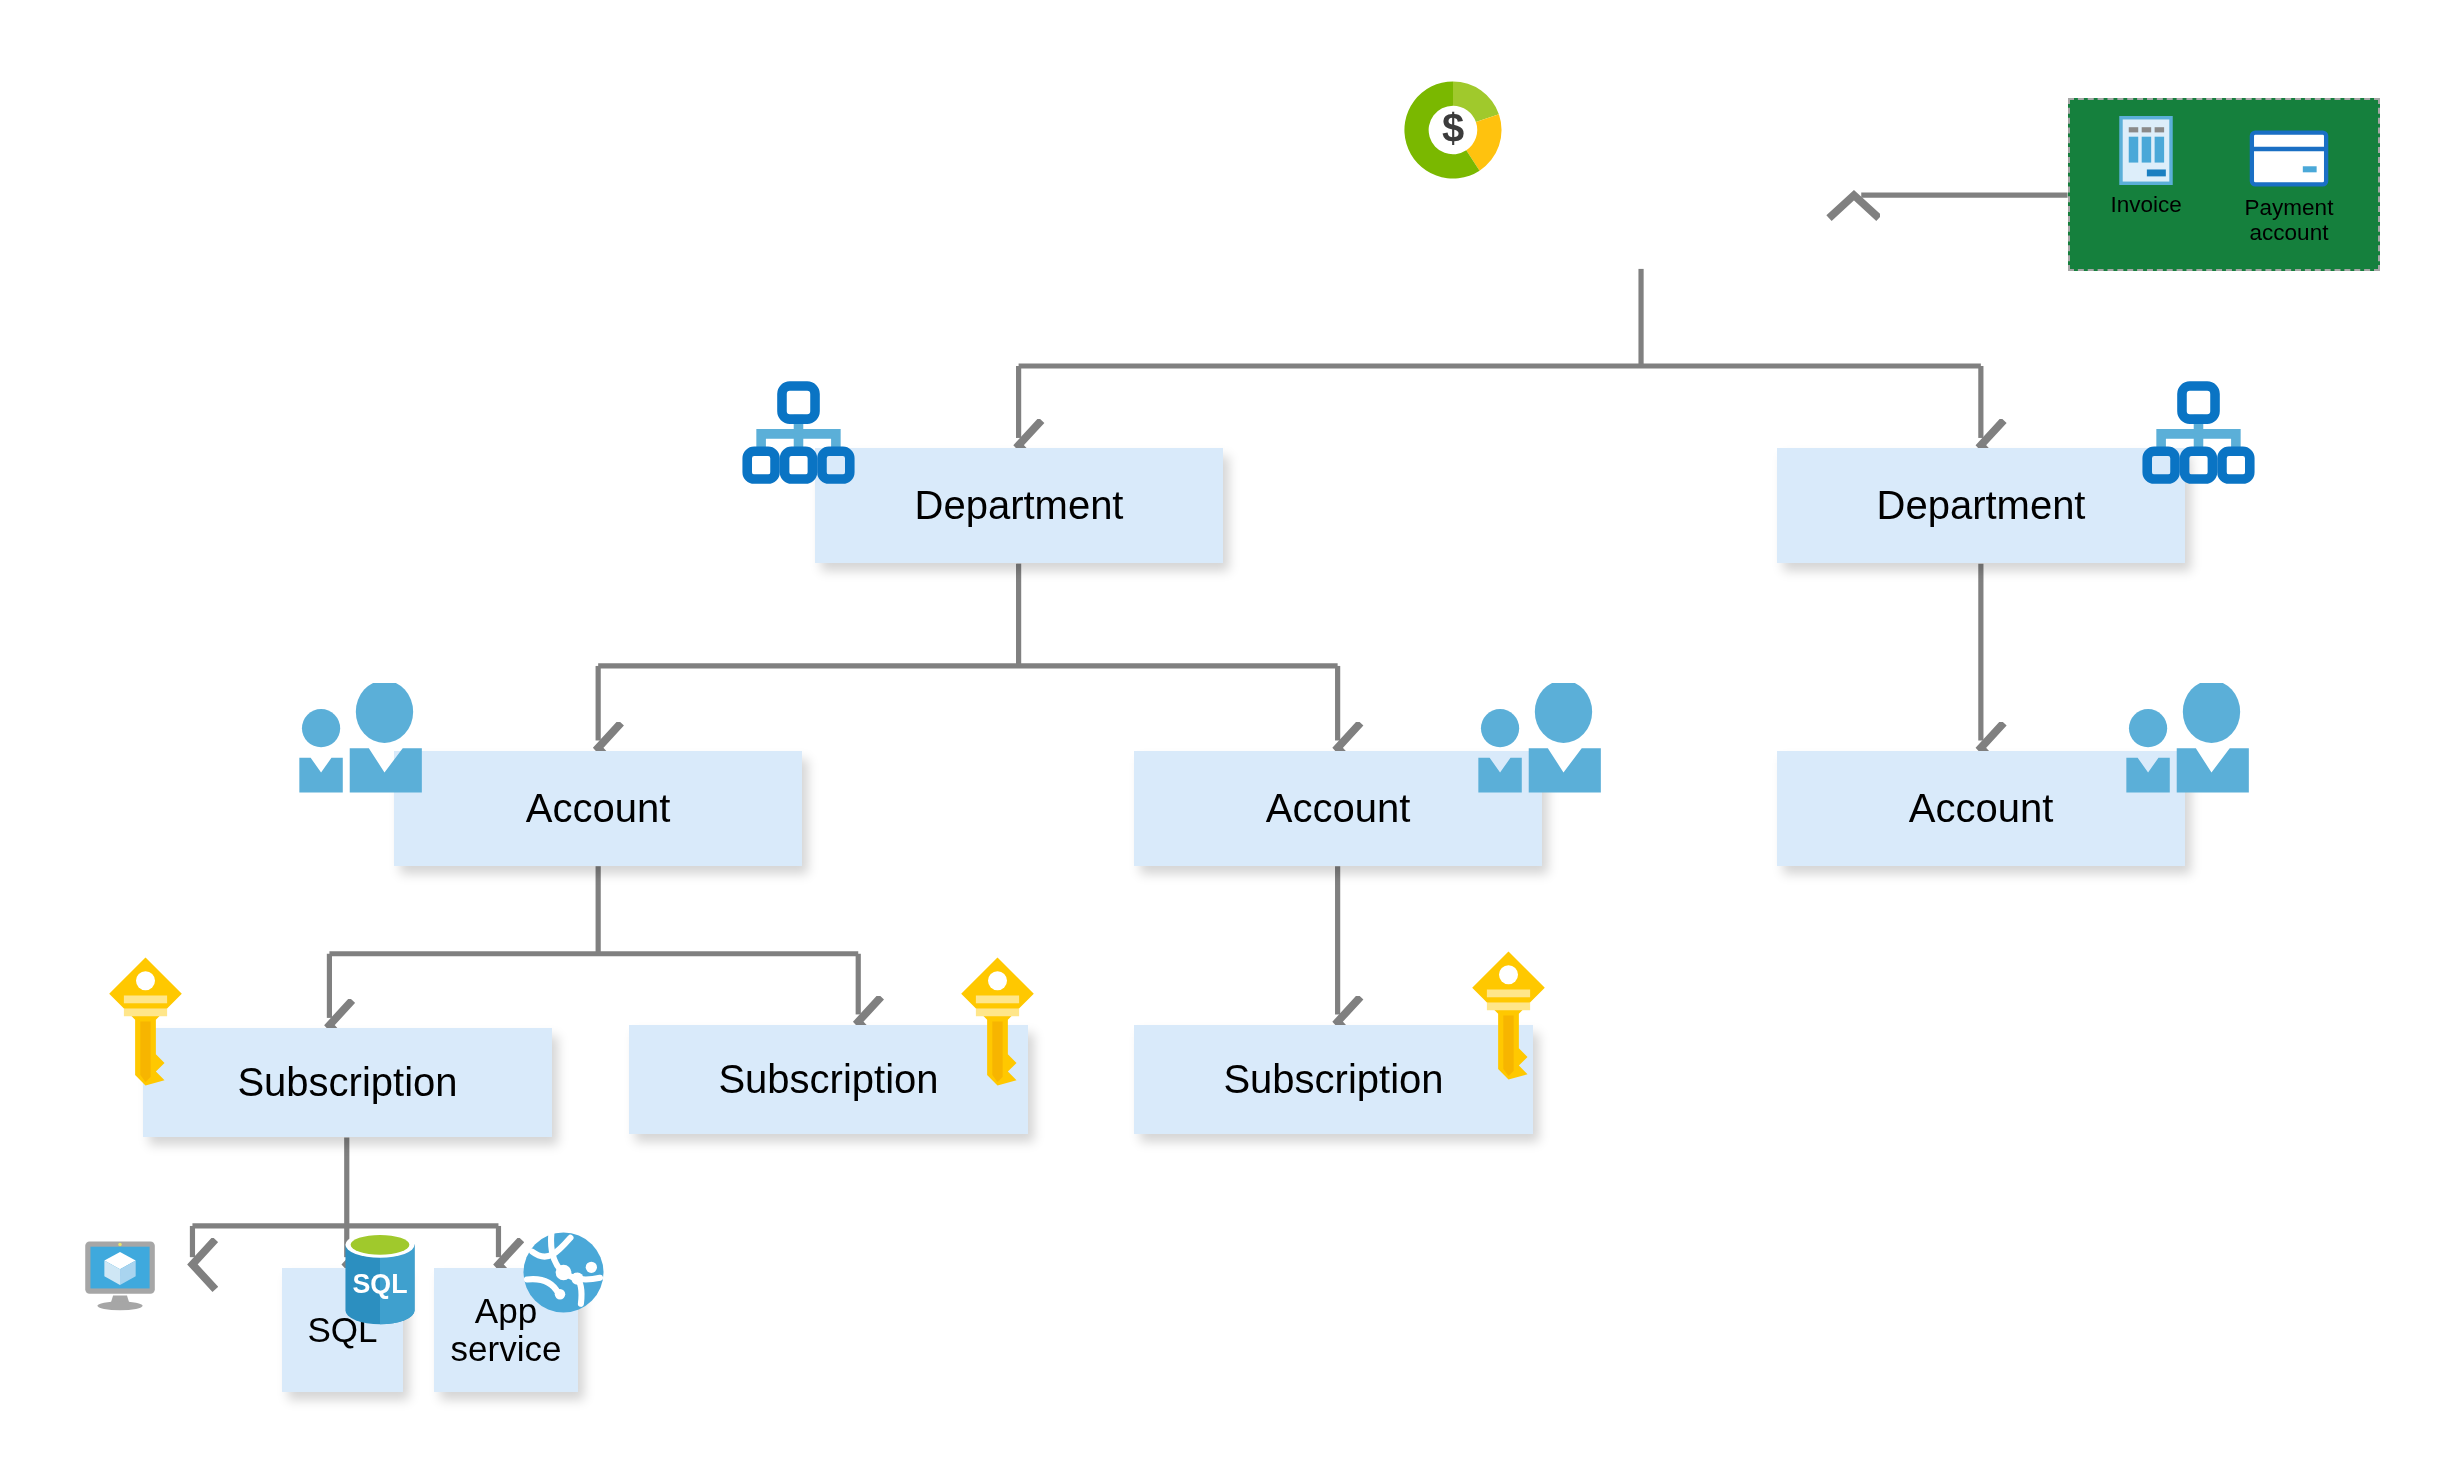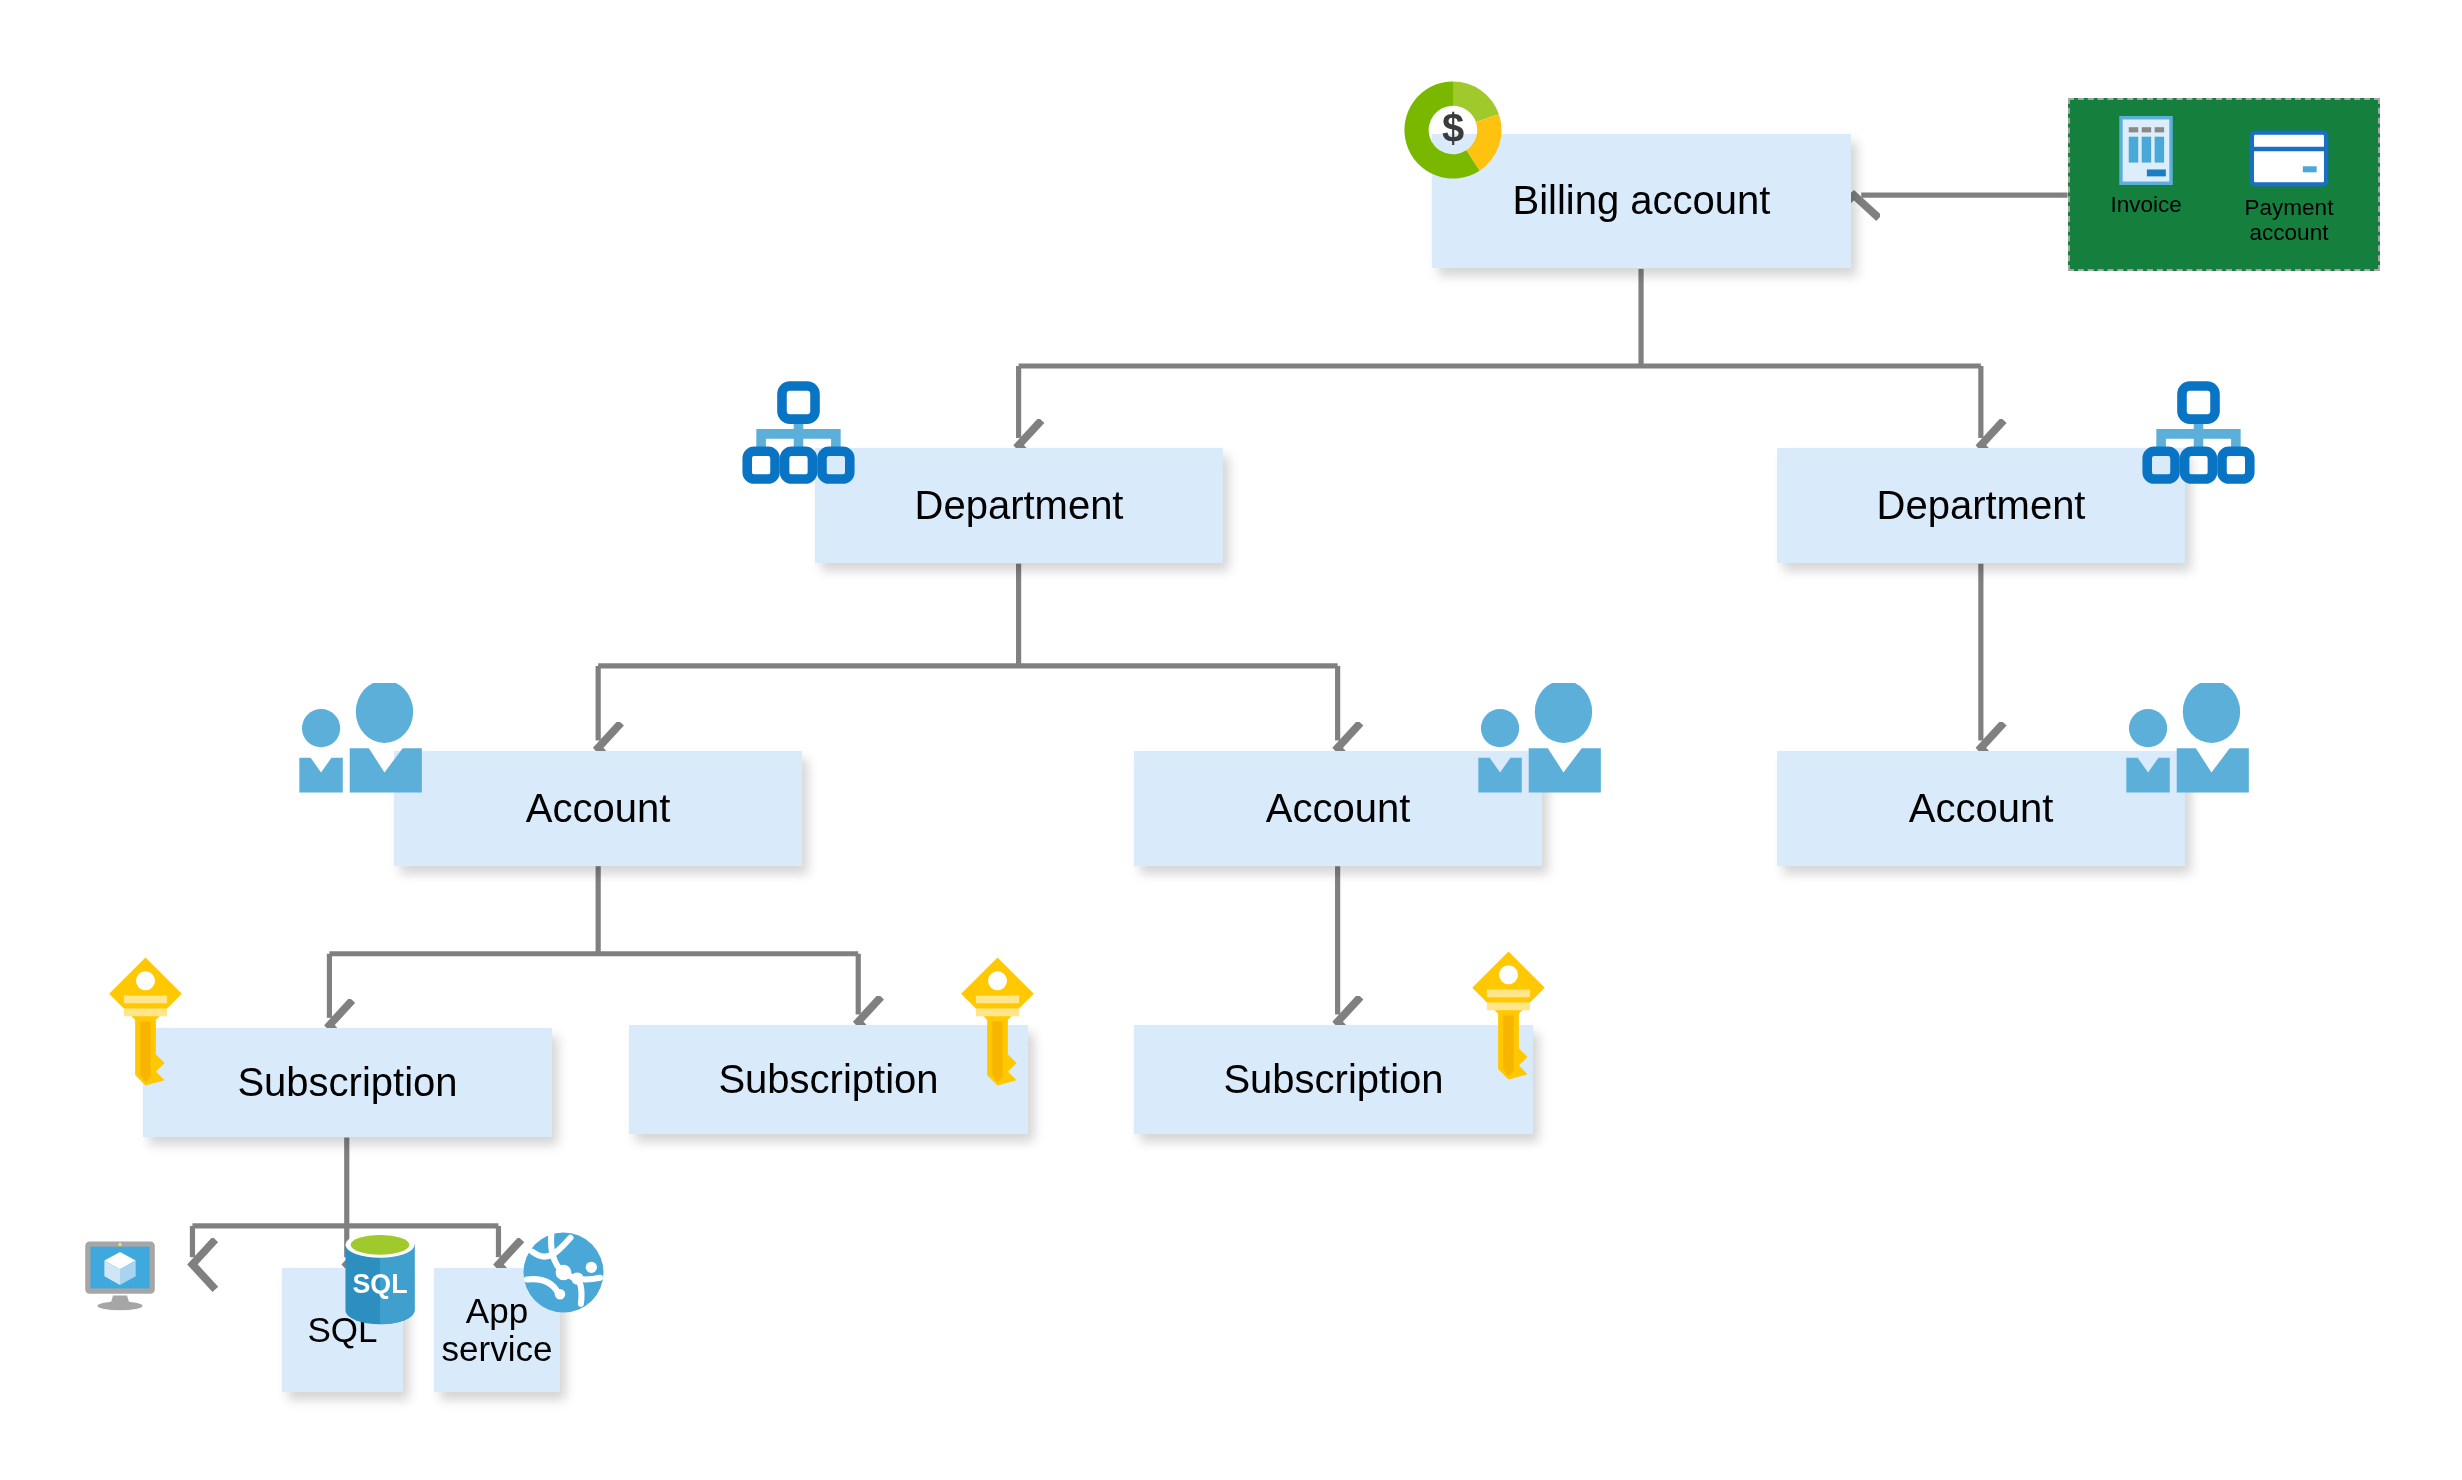--- a/index.html
+++ b/index.html
@@ -30,21 +30,21 @@
   .n-dept1    {left:815px; top:448px; width:408px;height:115px;font-size:40px;}
   .n-dept2    {left:1777px;top:448px; width:408px;height:115px;font-size:40px;}
   .n-acct1    {left:394px; top:751px; width:408px;height:115px;font-size:40px;}
   .n-acct2    {left:1134px;top:751px; width:408px;height:115px;font-size:40px;}
   .n-acct3    {left:1777px;top:751px; width:408px;height:115px;font-size:40px;}
   .n-sub1     {left:143px; top:1028px;width:409px;height:109px;font-size:40px;}
   .n-sub2     {left:629px; top:1025px;width:399px;height:109px;font-size:40px;}
   .n-sub3     {left:1134px;top:1025px;width:399px;height:109px;font-size:40px;}
   .n-vm       {left:130px; top:1268px;width:121px;height:124px;font-size:35px;}
   .n-sql      {left:282px; top:1268px;width:121px;height:124px;font-size:35px;}
-  .n-app      {left:434px; top:1268px;width:126px;height:124px;font-size:35px;padding:0 3.5px;}
+  .n-app      {left:434px; top:1268px;width:144px;height:124px;font-size:35px;padding:0 3.5px;}
 
   
   .icon{position:absolute;z-index:4;pointer-events:none;}
 
   .ic-donut  {left:1394px;top:71px; width:118px;height:118px;}
   .ic-org1   {left:742px; top:380px; width:113px;height:113px;}
   .ic-org2   {left:2142px;top:380px; width:113px;height:113px;}
   .ic-ppl1   {left:295px; top:683px; width:139px;height:113px;}
   .ic-ppl2   {left:1474px;top:683px; width:139px;height:113px;}
   .ic-ppl3   {left:2122px;top:683px; width:139px;height:113px;}
@@ -109,23 +109,20 @@
       <path d="M400,1312 L400,1414"></path>
       <path d="M222,1414 L575,1414"></path>
       <path d="M222,1414 L222,1450" marker-end="url(#arw)"></path>
       <path d="M400,1414 L400,1450" marker-end="url(#arw)"></path>
       <path d="M575,1414 L575,1450" marker-end="url(#arw)"></path>
 
       <path d="M2385,225 L2147,225" marker-end="url(#arwL)"></path>
     </g>
   </svg>
 
-  <div class="node n-billing">
-    <span class="lbl">Billing account</span>
-  </div>
 
   <div class="node n-dept1">
     <span class="lbl">Department</span>
   </div>
   <div class="node n-dept2">
     <span class="lbl">Department</span>
   </div>
 
   <div class="node n-acct1">
     <span class="lbl">Account</span>

